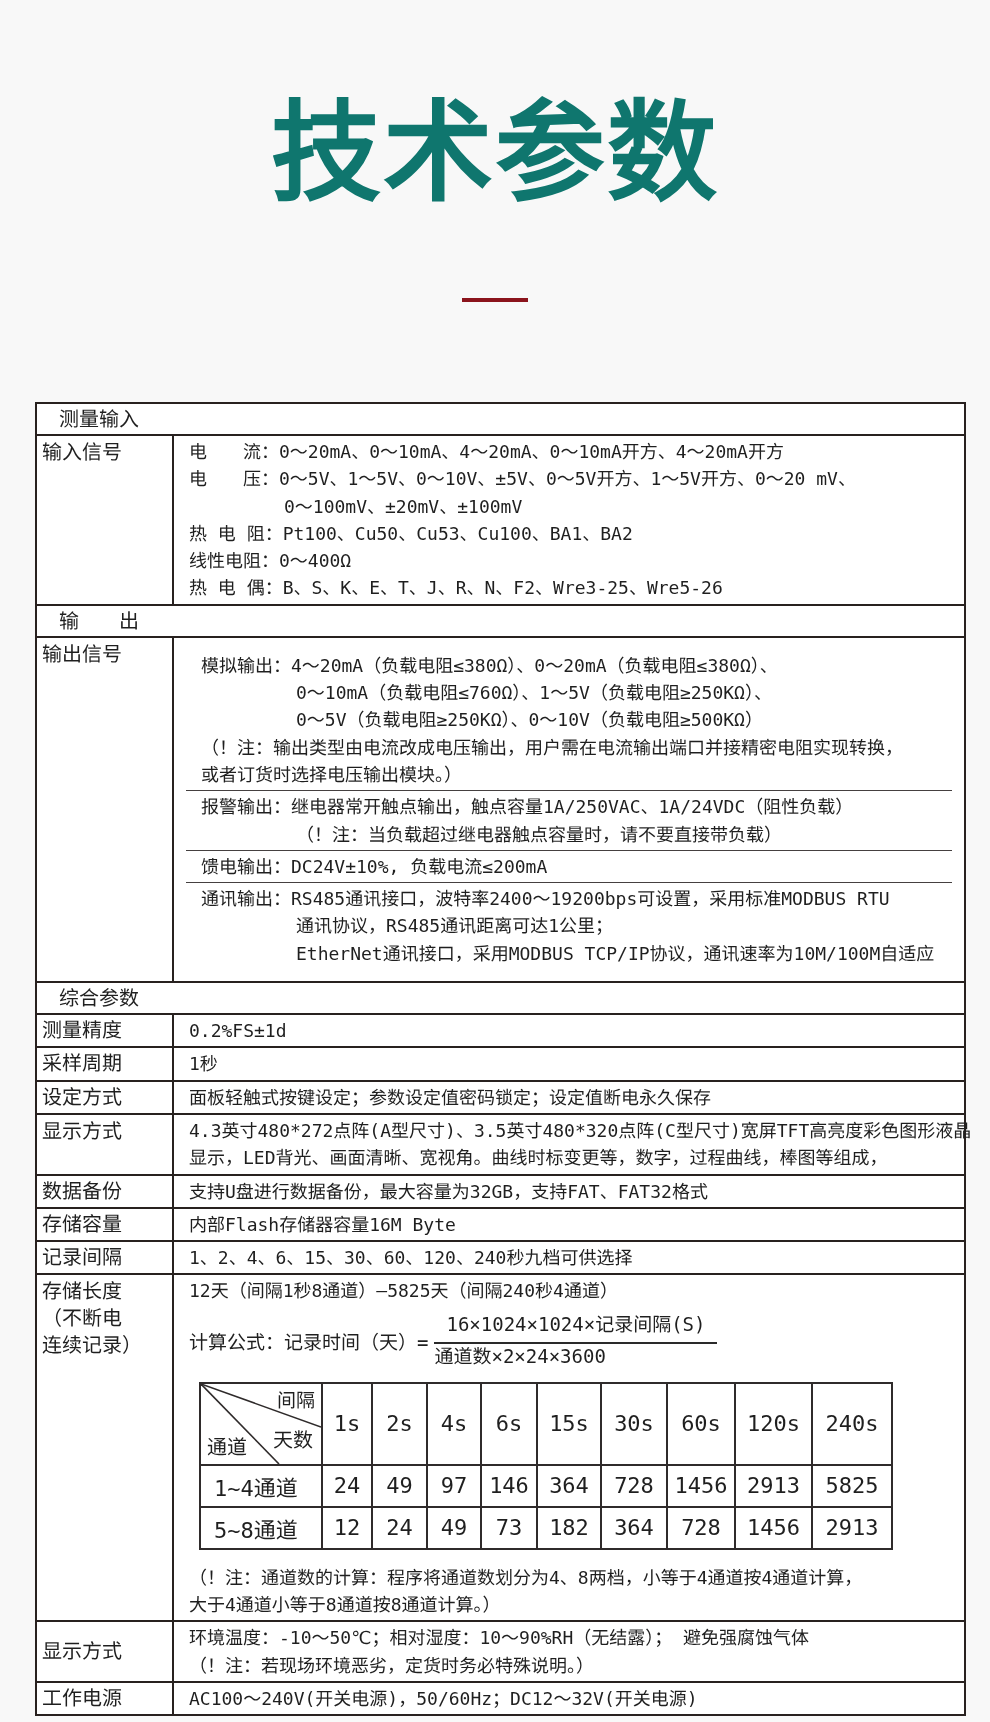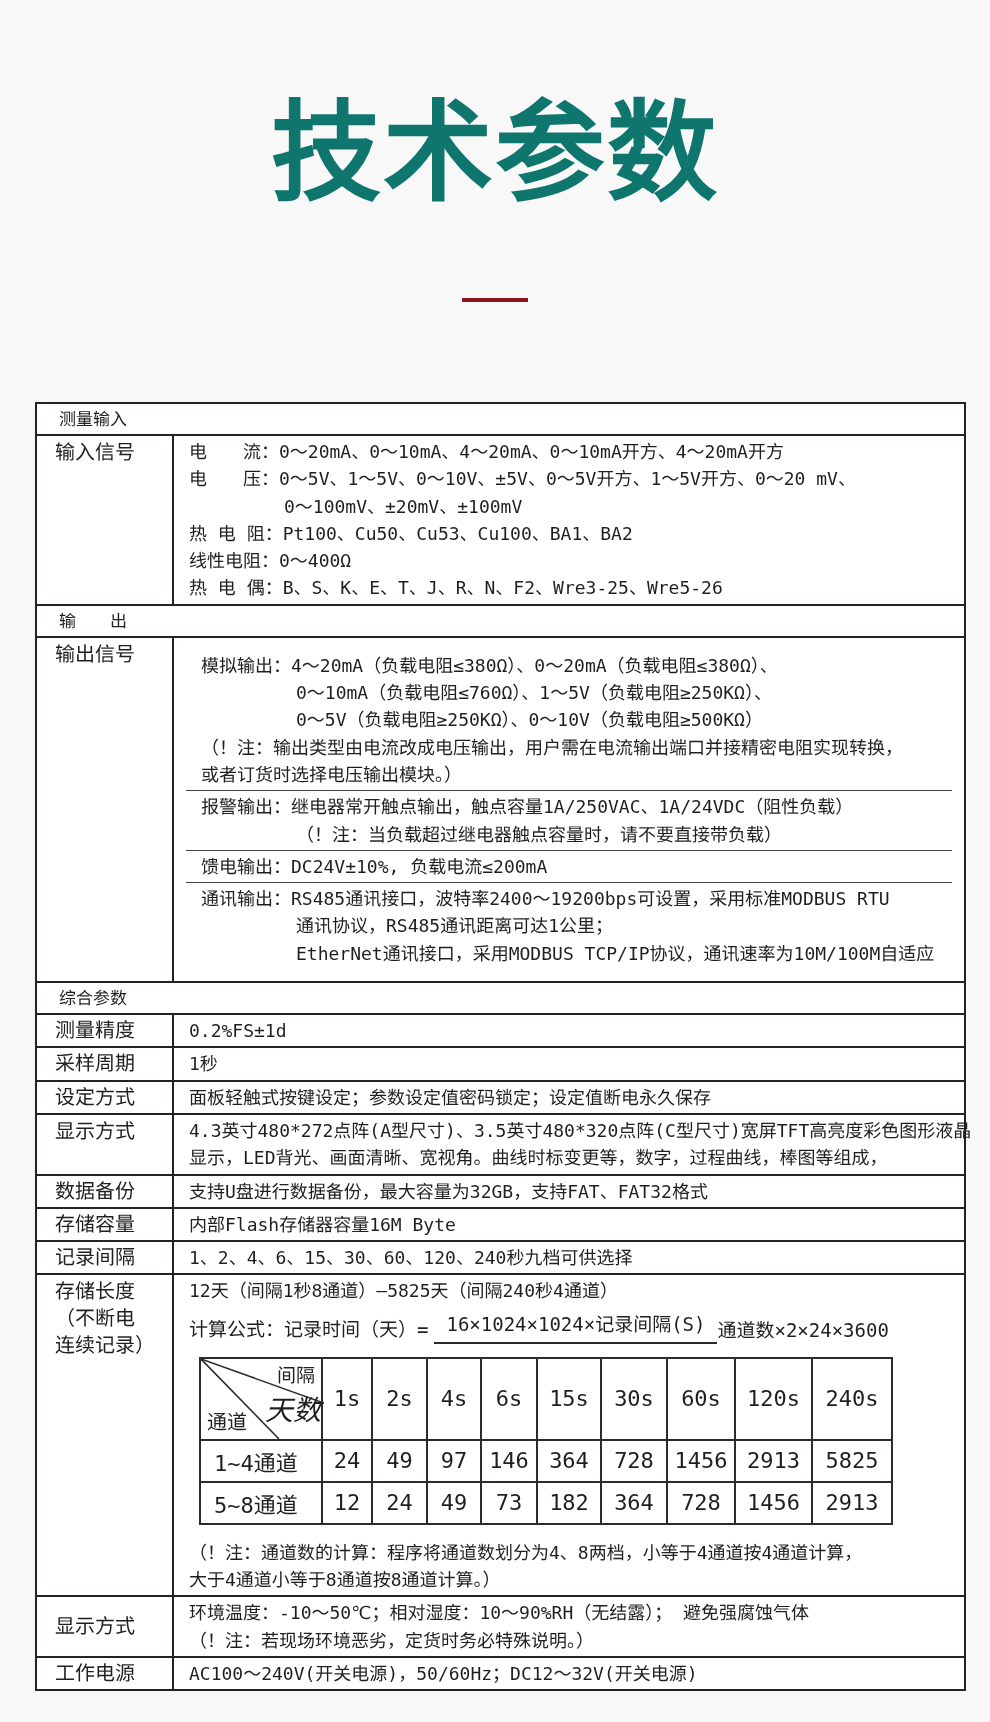--- a/index.html
+++ b/index.html
@@ -32,61 +32,61 @@
     width:931px;
     margin:100px 0 0 35px;
     background:#ffffff;
     border:2px solid #28211f;
   }
   .trow{display:flex;border-top:2px solid #28211f;}
   .trow:first-child{border-top:none;}
   .section-row{display:block;padding:2px 0;}
   .section-label{
     padding-left:22px;
-    font-size:17px;line-height:26px;
+    font-size:20px;line-height:26px;
     white-space:pre;
   }
   .lcell{
     flex:0 0 137px;width:137px;box-sizing:border-box;
     border-right:2px solid #28211f;
-    padding-left:18px;
+    padding-left:5px;
     font-size:20px;
     display:flex;flex-direction:column;justify-content:center;
     white-space:pre;
   }
   .lcell.top{justify-content:flex-start;padding-top:3px;}
   .label-line{line-height:27px;}
   .ccell{flex:1 1 auto;min-width:0;padding:2px 0 2px 15px;font-size:18px;}
   .ccell.nopad{padding:12px;}
   .line{line-height:27.3px;white-space:pre;}
   .line.indent{padding-left:95px;}
   .subrow{padding:2px 0 2px 15px;}
   .subrow + .subrow{border-top:1px solid #454040;}
   
   .formula{display:flex;align-items:center;margin:7px 0 9px;font-size:19px;}
-  .frac{display:inline-flex;align-items:center;margin-left:6px;}
+  .frac{display:inline-flex;flex-direction:column;align-items:flex-start;margin-left:6px;}
   .frac-num{padding:0 12px 5px;border-bottom:2px solid #2a2a2a;line-height:25px;white-space:pre;}
-  .frac-den{padding-top:5px;line-height:25px;white-space:pre;}
+  .frac-den{line-height:25px;white-space:pre;}
   
   .days{border-collapse:collapse;margin:13px 0 14px 10px;table-layout:fixed;}
   .days th,.days td{
     border:2px solid #2f2b2b;
     text-align:center;vertical-align:middle;
     font-weight:normal;
     font-size:22px;
     background:#fff;
     padding:0;
   }
   .days thead th{height:80px;}
   .days tbody td{height:40px;}
   .days .rowlab{text-align:left;padding-left:13px;font-size:22px;white-space:pre;}
   .diag{position:relative;width:120px;padding:0;}
   .diag svg{position:absolute;left:0;top:0;width:100%;height:100%;}
   .diag .d-top{position:absolute;top:7px;right:6px;font-size:19px;line-height:1;}
-  .diag .d-mid{position:absolute;bottom:14px;left:64px;font-size:28px;line-height:1;font-style:italic;}
+  .diag .d-mid{position:absolute;bottom:14px;left:72px;font-size:20px;line-height:1;}
   .diag .d-bot{position:absolute;bottom:7px;left:6px;font-size:20px;line-height:1;}
   .days-note{margin-top:4px;}
 </style>
 </head>
 <body>
 
 <h1 class="page-title">技术参数</h1>
 <div class="title-underline" style="background: rgb(139, 20, 28);"></div>
 
 <div class="spec">

